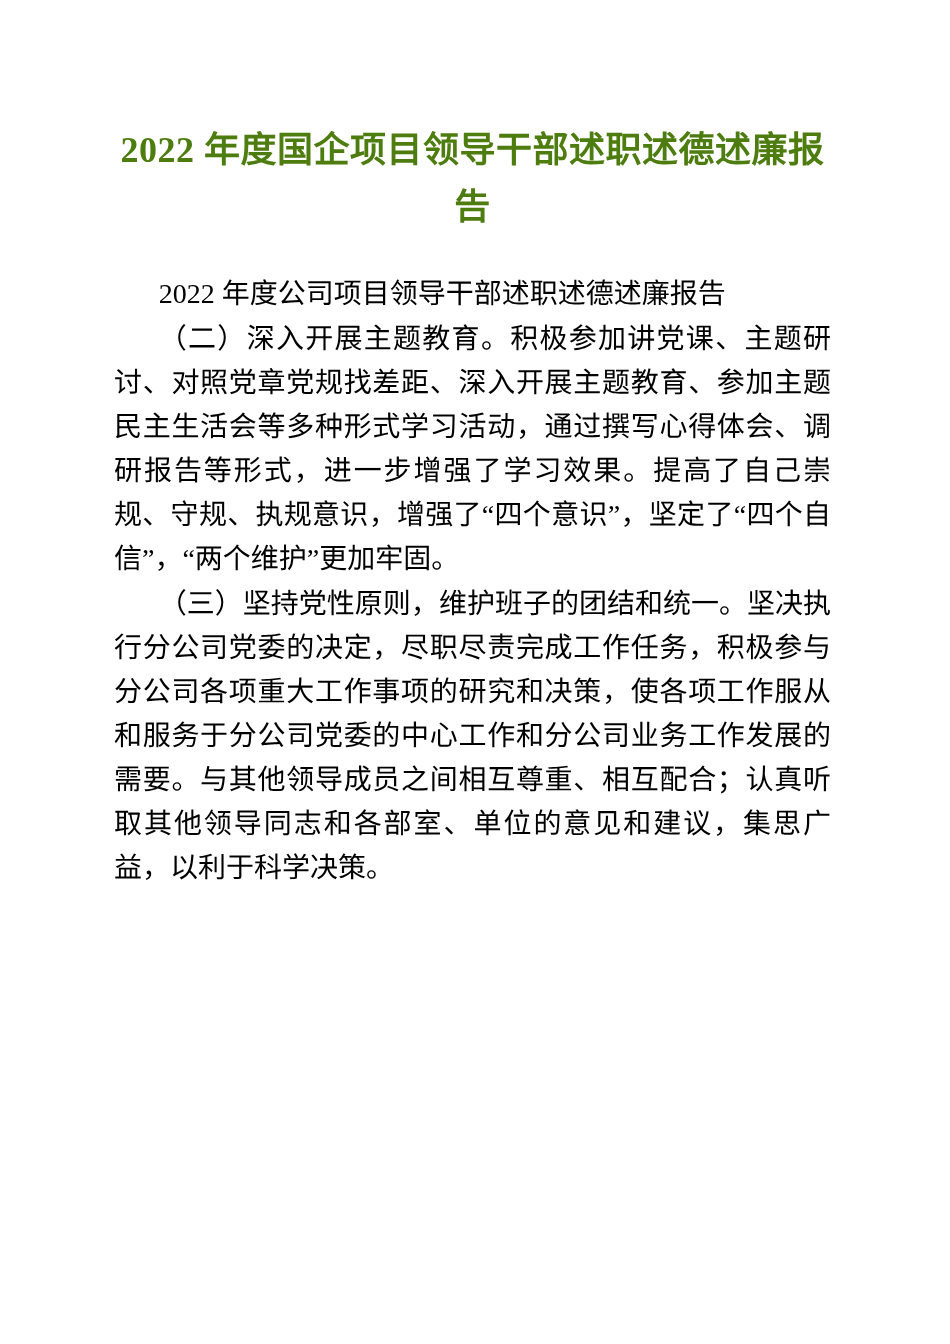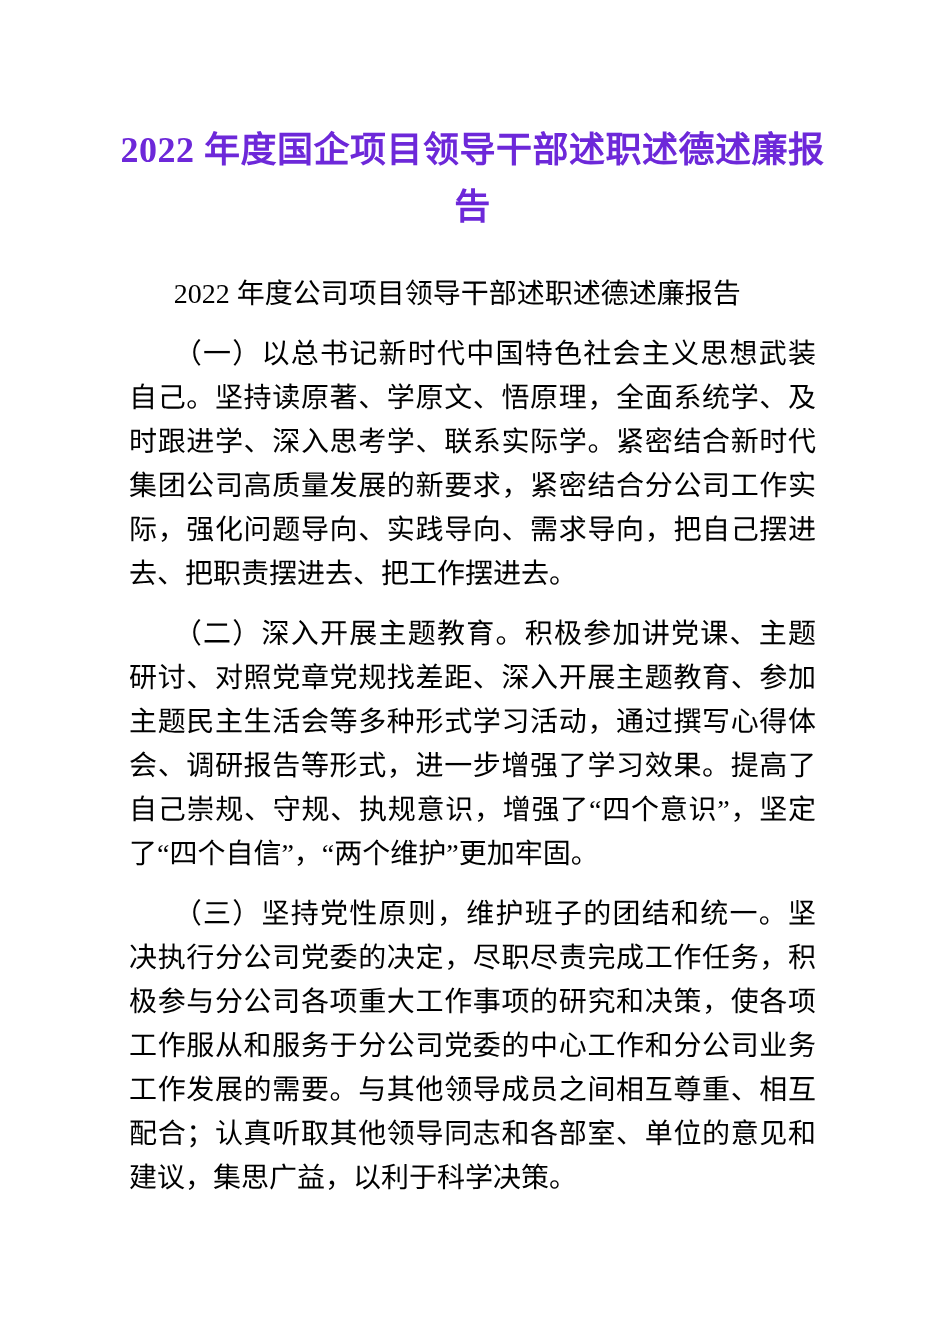--- a/index.html
+++ b/index.html
@@ -19,46 +19,45 @@
     padding: 122px 118px 0 113px;
     background: #ffffff;
     color: #000000;
   }
   .doc-title {
     font-family: "Liberation Serif", "DejaVu Serif", serif;
     font-weight: bold;
     font-size: 36px;
     line-height: 57px;
     text-align: center;
-    color: #6d28d9;
+    color: #4d7c0f;
     margin: 0 0 36px 0;
     letter-spacing: 0.5px;
   }
   .doc-body {
     width: 100%;
   }
   .para {
     font-family: "Liberation Serif", "DejaVu Serif", serif;
     font-size: 28px;
     line-height: 44px;
     color: #000000;
-    margin: 16px;
+    margin: 1px;
     text-align: justify;
     text-indent: 1.6em;
     letter-spacing: 0px;
   }
   .para.heading {
     font-family: "Liberation Sans", "DejaVu Sans", sans-serif;
     font-weight: bold;
   }
 </style>
 </head>
 <body>
 
 <div class="page">
   <h1 class="doc-title">2022 年度国企项目领导干部述职述德述廉报告</h1>
   <div class="doc-body">
       <p class="para body">2022 年度公司项目领导干部述职述德述廉报告</p>
-      <p class="para body">（一）以总书记新时代中国特色社会主义思想武装自己。坚持读原著、学原文、悟原理，全面系统学、及时跟进学、深入思考学、联系实际学。紧密结合新时代集团公司高质量发展的新要求，紧密结合分公司工作实际，强化问题导向、实践导向、需求导向，把自己摆进去、把职责摆进去、把工作摆进去。</p>
       <p class="para body">（二）深入开展主题教育。积极参加讲党课、主题研讨、对照党章党规找差距、深入开展主题教育、参加主题民主生活会等多种形式学习活动，通过撰写心得体会、调研报告等形式，进一步增强了学习效果。提高了自己崇规、守规、执规意识，增强了“四个意识”，坚定了“四个自信”，“两个维护”更加牢固。</p>
       <p class="para body">（三）坚持党性原则，维护班子的团结和统一。坚决执行分公司党委的决定，尽职尽责完成工作任务，积极参与分公司各项重大工作事项的研究和决策，使各项工作服从和服务于分公司党委的中心工作和分公司业务工作发展的需要。与其他领导成员之间相互尊重、相互配合；认真听取其他领导同志和各部室、单位的意见和建议，集思广益，以利于科学决策。</p>
     </div>
 </div>
 
 </body></html>

